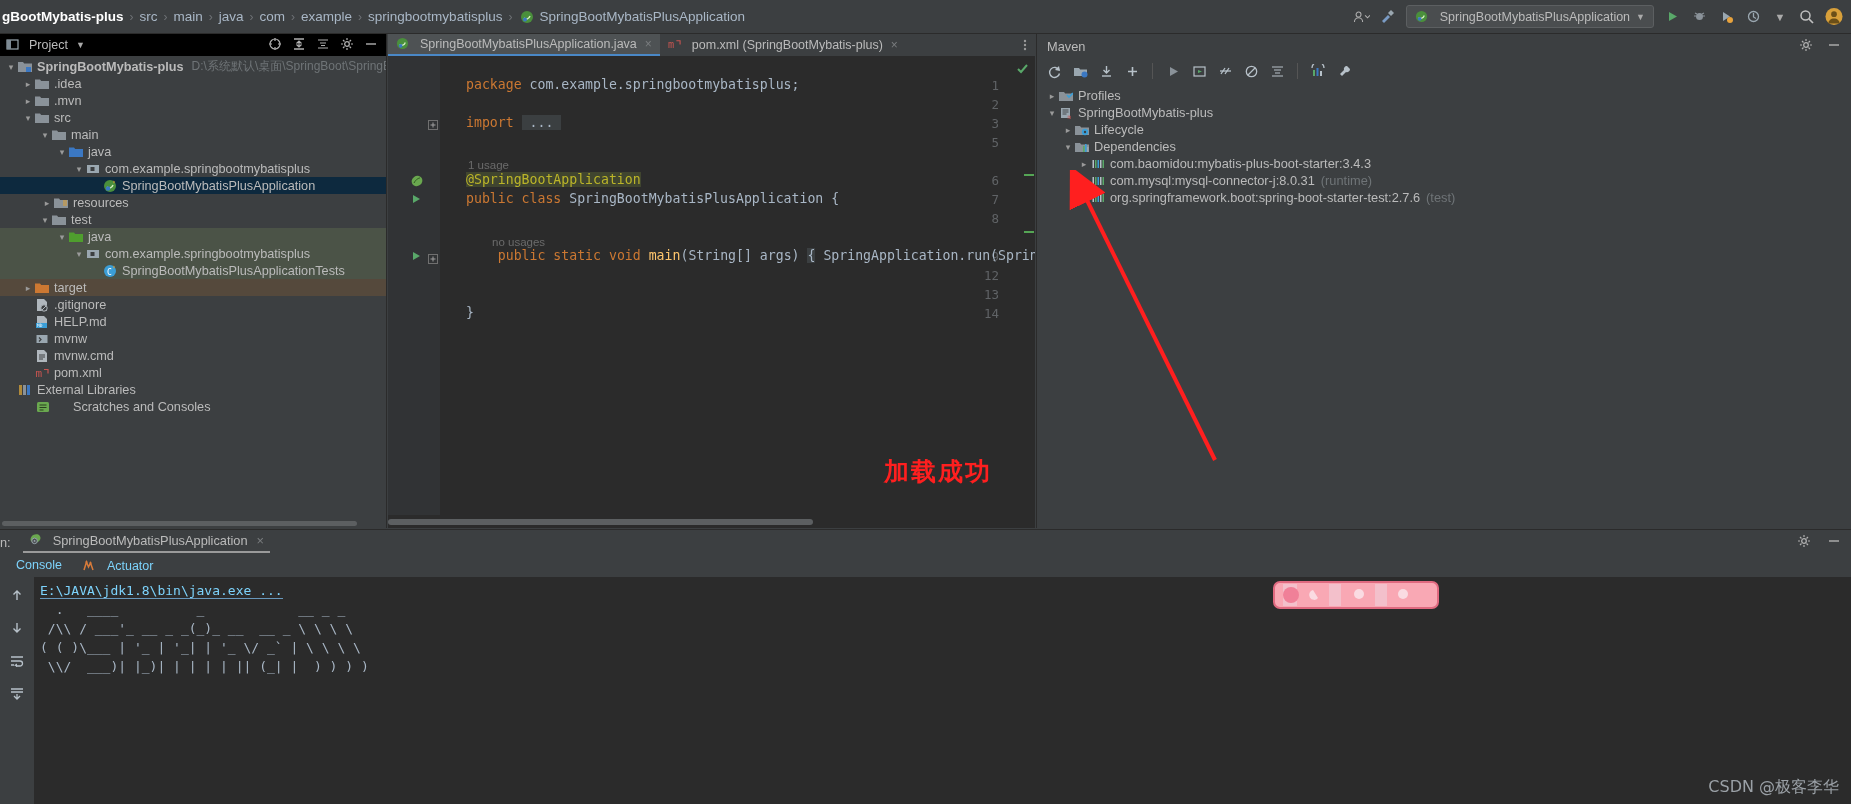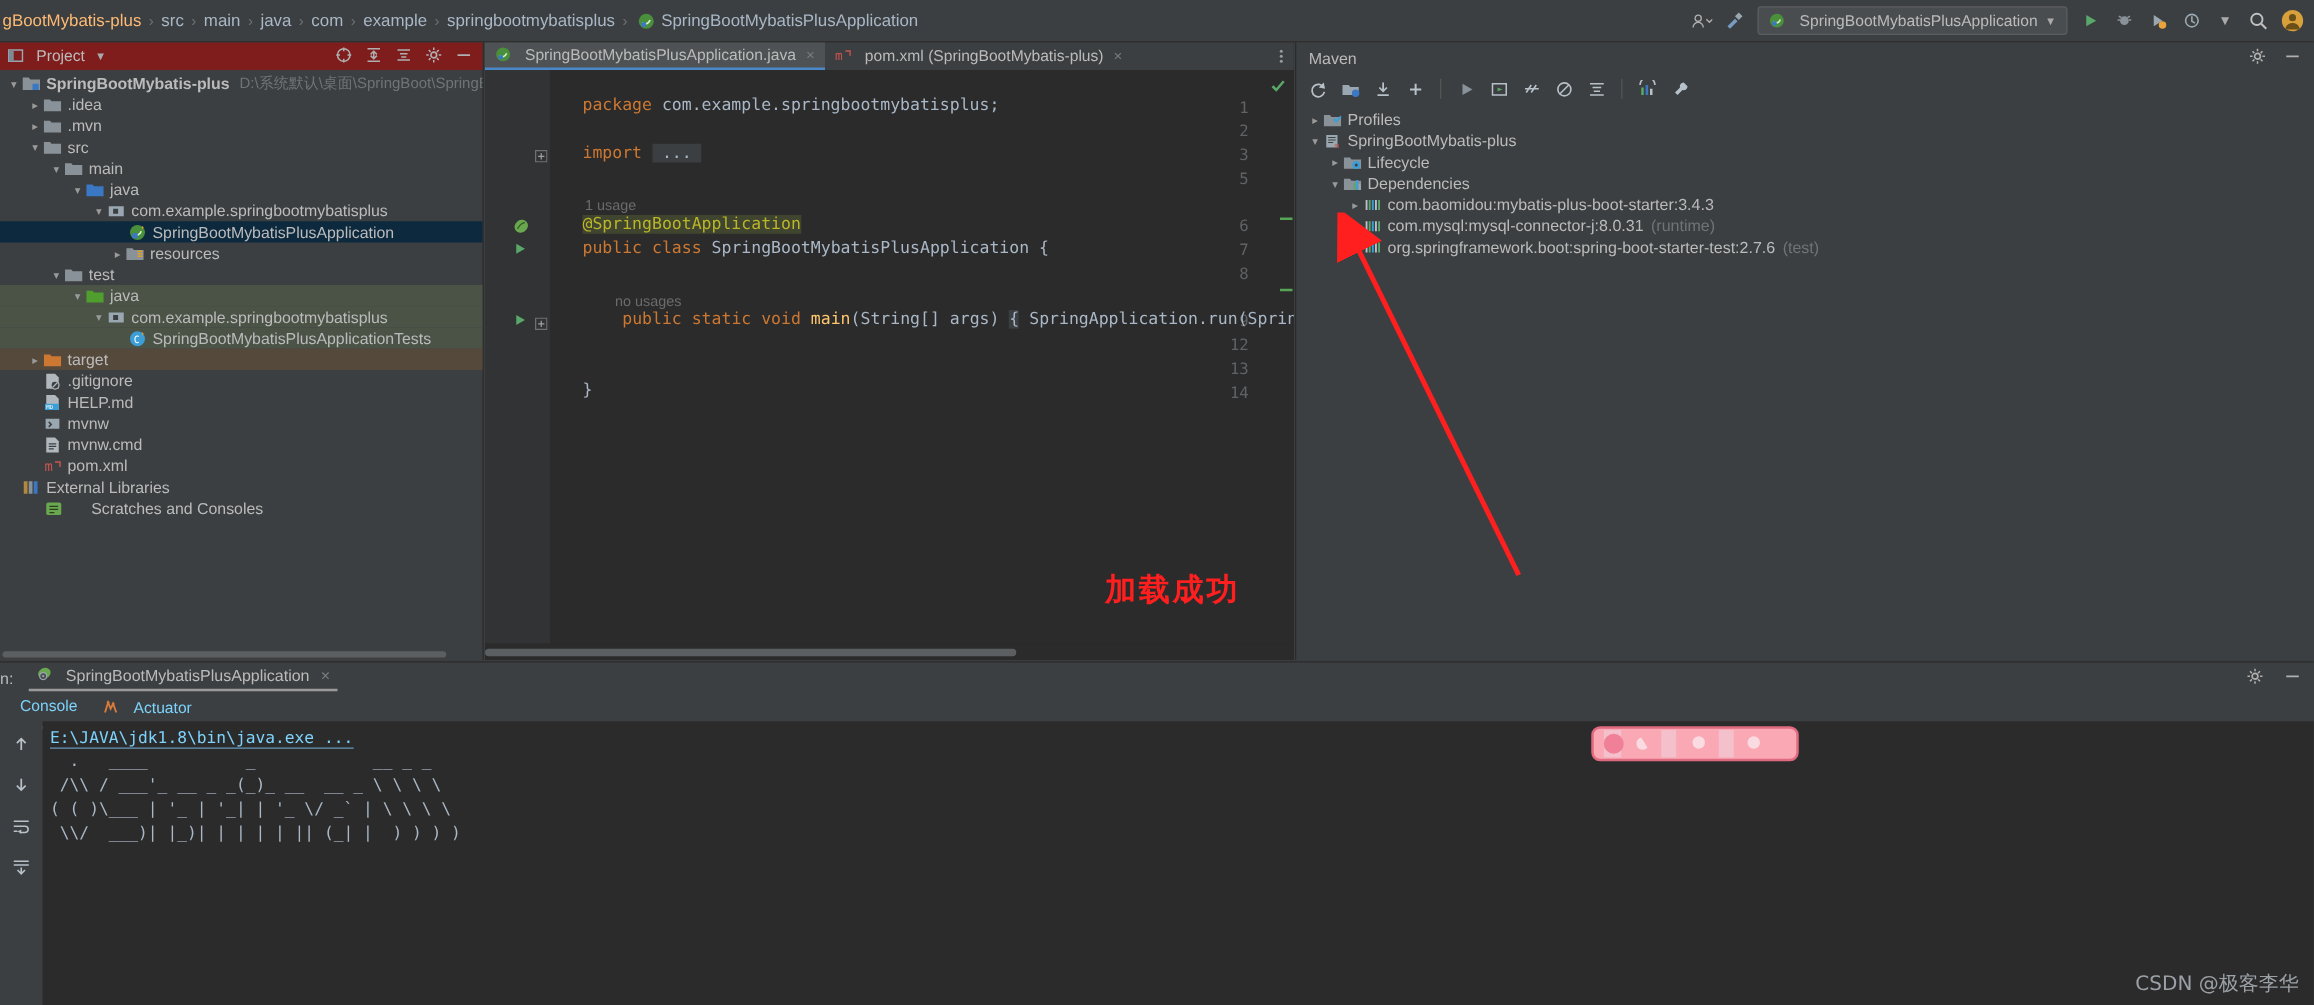--- a/index.html
+++ b/index.html
@@ -16,40 +16,40 @@
   .ide { position:relative; width:1851px; height:804px; }
 
   
   .topbar {
     position:absolute; left:0; top:0; width:1851px; height:34px;
     background:#3c3f41; display:flex; align-items:center;
     border-bottom:1px solid #2b2b2b;
   }
   .crumbs { display:flex; align-items:center; padding-left:2px; flex:0 0 auto; }
   .crumb { color:#a9b7c6; font-size:13.5px; white-space:nowrap; }
-  .crumb.bold { font-weight:normal; color:#fdba74; }
+  .crumb.bold { font-weight:bold; color:#ffffff; }
   .crumb.sep { color:#6e7175; margin:0 6px; font-size:12px; }
   .crumb.file { color:#a9b7c6; }
   .topbar-right { margin-left:auto; display:flex; align-items:center; gap:9px; padding-right:8px; }
 
   .run-config {
     display:flex; align-items:center; gap:6px;
     background:#4a4d4f; border:1px solid #5c5f61; border-radius:3px;
     height:23px; padding:0 8px; color:#bbbbbb; font-size:12.5px;
   }
   .tb-icon { width:18px; height:18px; display:inline-flex; align-items:center; justify-content:center; }
 
   
   .leftpanel {
     position:absolute; left:0; top:34px; width:387px; height:494px;
     background:#3c3f41; border-right:1px solid #2b2b2b;
   }
   .lp-header {
     height:22px; display:flex; align-items:center; padding:0 4px 0 6px;
-    background:#7f1d1d; font-size:12.5px; color:#bbbbbb;
+    background:#000000; font-size:12.5px; color:#bbbbbb;
   }
   .lp-header .ttl { margin-left:4px; }
   .lp-header .acts { margin-left:auto; display:flex; align-items:center; gap:10px; padding-right:4px; }
   .tree { padding-top:2px; font-size:12.7px; }
   .trow {
     height:17px; display:flex; align-items:center; white-space:nowrap;
     padding-left:2px; color:#bbbbbb;
   }
   .trow.sel { background:#0d293e; }
   .trow.greenbg { background:#4b5347; }
@@ -358,21 +358,21 @@
         <div class="trow sel" style="padding-left: 89px;">
           <span class="arrow "></span>
           <span class="ficon"><svg width="14" height="14" viewBox="0 0 14 14">
               <circle cx="7" cy="7" r="6" fill="#4a8f3c"></circle>
               <path d="M4 8c2 2 5 1 6-2" stroke="#d4f0c0" stroke-width="1.4" fill="none"></path>
               <circle cx="5" cy="9.5" r="2.3" fill="#3b78c3"></circle>
               <path d="M10.5 1.5l1.5 1.5-1.5 1.5z" fill="#e0a030"></path>
             </svg></span>
           <span>SpringBootMybatisPlusApplication</span>
         </div>
-        <div class="trow" style="padding-left: 87px;">
+        <div class="trow" style="padding-left: 40px;">
           <span class="arrow closed"></span>
           <span class="ficon"><svg width="14" height="14" viewBox="0 0 14 14">
               <path d="M0 2.5h5l1.2 1.5H14V12H0z" fill="#8a9299"></path>
               <path d="M9 5h4M9 7h4M9 9h4" stroke="#e0a030" stroke-width="1.2"></path>
             </svg></span>
           <span>resources</span>
         </div>
         <div class="trow" style="padding-left: 38px;">
           <span class="arrow open"></span>
           <span class="ficon"><svg width="14" height="14" viewBox="0 0 14 14">

